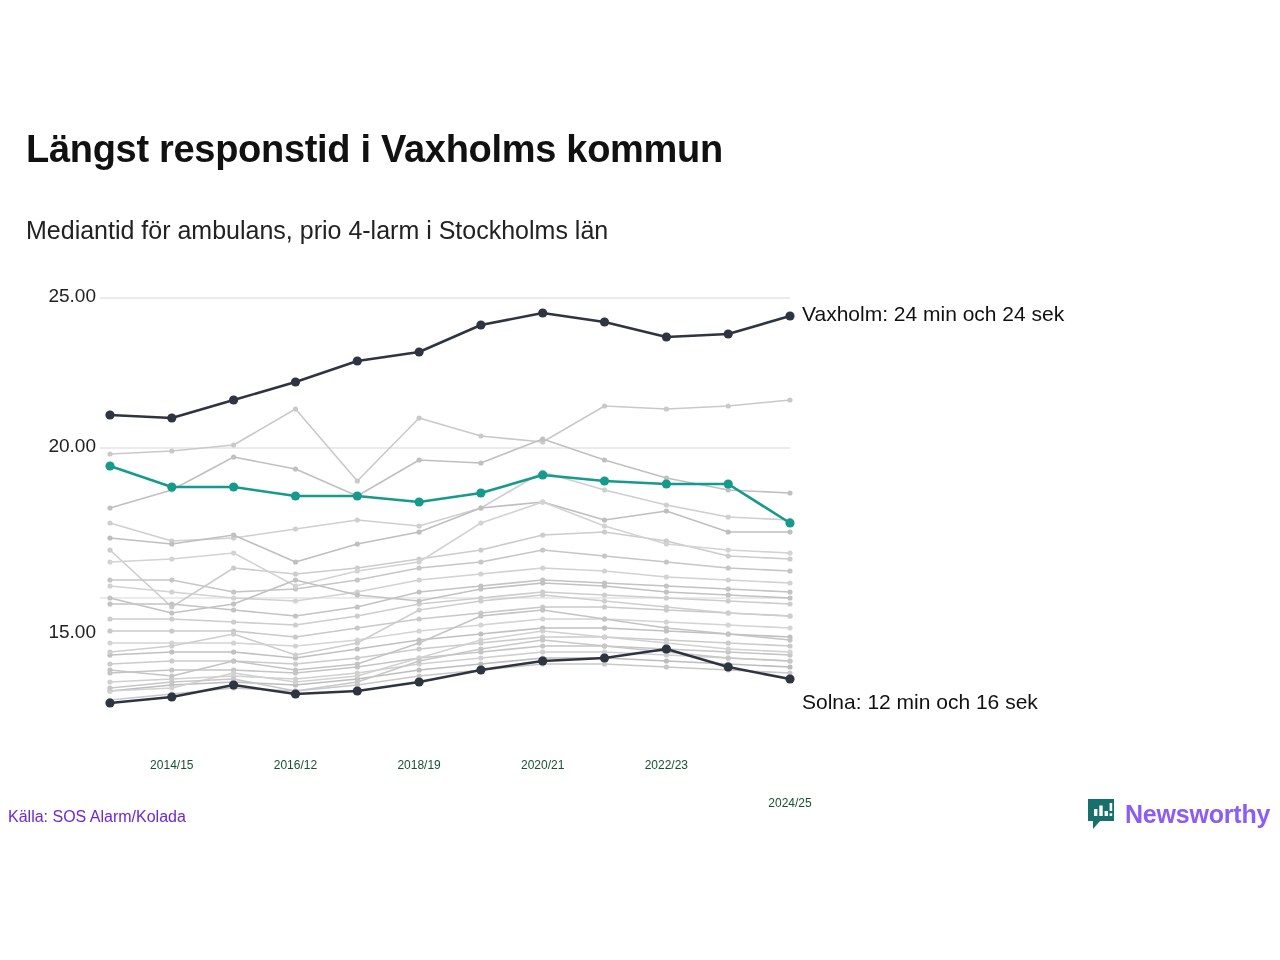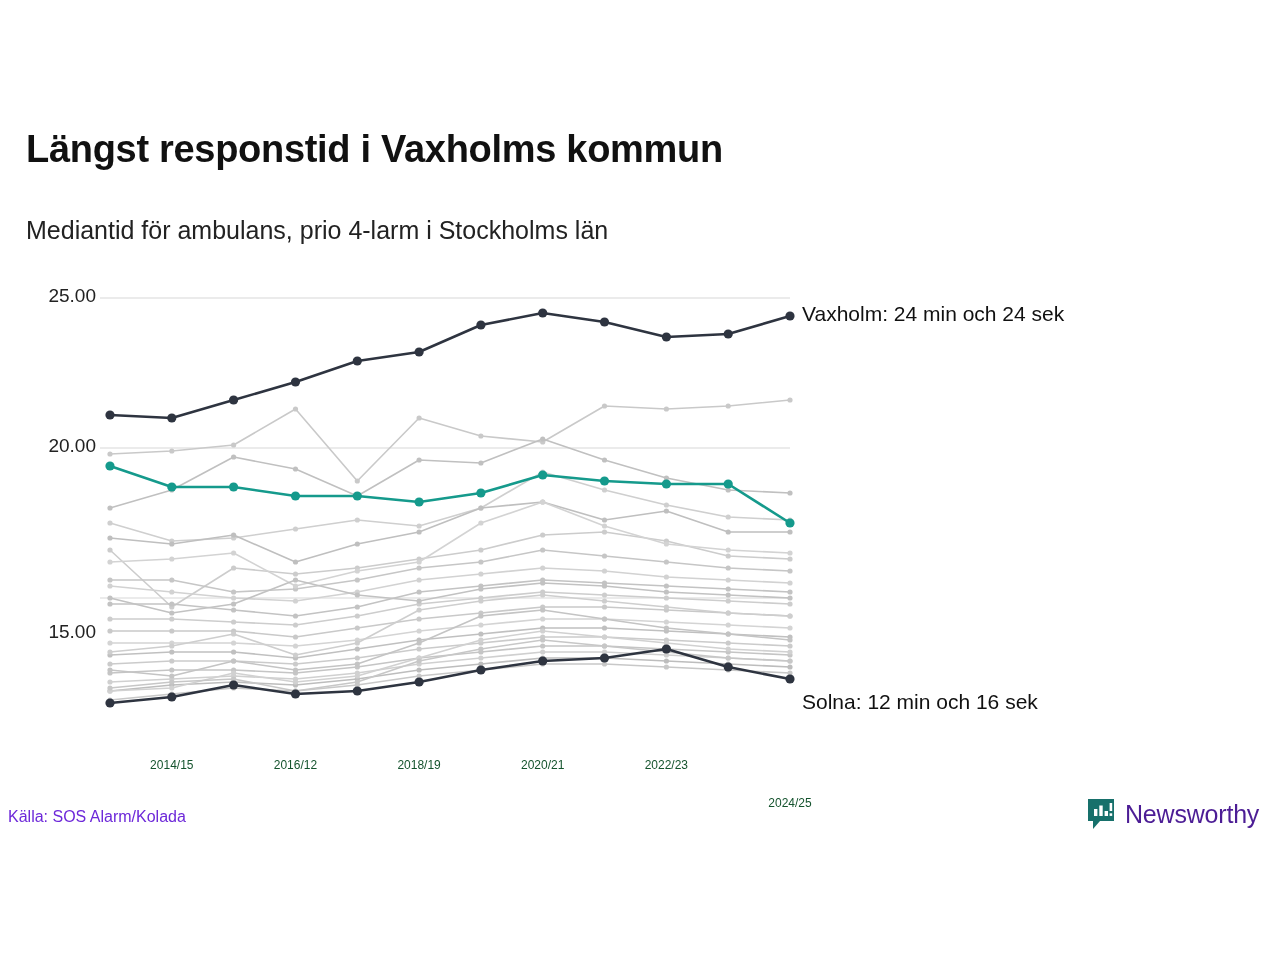--- a/index.html
+++ b/index.html
@@ -85,22 +85,22 @@
     align-items: center;
     gap: 9px;
   }
   .logo-mark {
     width: 30px;
     height: 32px;
     position: relative;
   }
   .logo-text {
     font-size: 25px;
-    font-weight: normal;
-    color: #4c1d95;
+    font-weight: bold;
+    color: #8b5cf6;
     letter-spacing: -0.2px;
   }
 </style>
 </head>
 <body>
 
 <div id="root">
 
   <div class="title">Längst responstid i Vaxholms kommun</div>
   <div class="subtitle">Mediantid för ambulans, prio 4-larm i Stockholms län</div>

